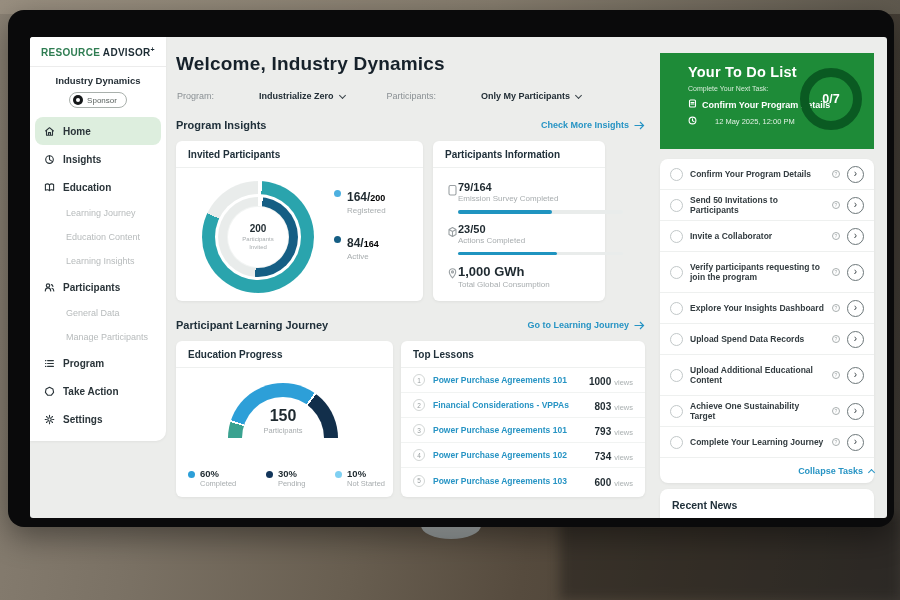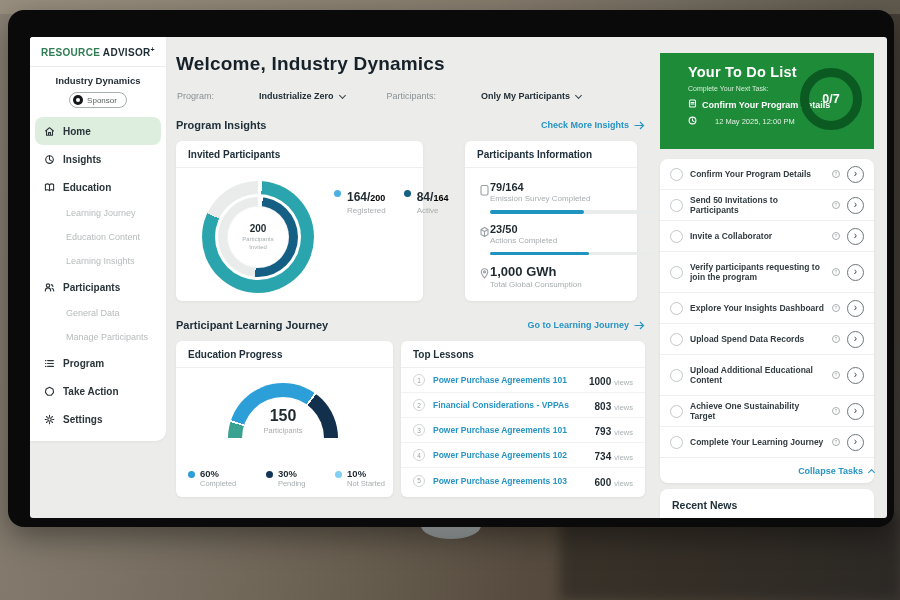--- a/index.html
+++ b/index.html
@@ -59,21 +59,21 @@
 
   
   .donut { position:absolute; left:26px; top:40px; width:112px; height:112px; }
   .ring-outer { position:absolute; inset:0; border-radius:50%; }
   .ring-mid { position:absolute; inset:13px; border-radius:50%; background:#fff; }
   .ring-inner-ring { position:absolute; inset:3px; border-radius:50%; }
   .ring-hole { position:absolute; inset:10px; border-radius:50%; background:#fff; display:flex; flex-direction:column;
     align-items:center; justify-content:center; box-shadow:0 0 0 1px #f3f5f4; }
   .center-val { font-size:10px; font-weight:bold; color:#1f2a30; }
   .center-lbl { font-size:6px; color:#a8adaf; text-align:center; width:44px; line-height:1.25; margin-top:2px; }
-  .d-legend { position:absolute; left:158px; top:46px; display:flex; gap:18px; }
+  .d-legend { position:absolute; left:158px; top:46px; display:flex; flex-direction:column; gap:18px; }
   .leg-item { display:flex; gap:6px; }
   .dot { width:7px; height:7px; border-radius:50%; margin-top:3px; flex:none; }
   .leg-val { font-size:12px; font-weight:bold; color:#1f2a30; }
   .leg-total { font-size:9px; font-weight:bold; }
   .leg-lbl { font-size:8px; color:#a8adaf; margin-top:1px; }
 
   
   .pi-body { padding:4px 14px 0; }
   .pi-row { display:flex; margin-top:9px; }
   .pi-icon { width:11px; display:flex; padding-top:3px; }
@@ -285,21 +285,21 @@
       <div class="leg-item">
         <span class="dot" style="background: rgb(21, 94, 132);"></span>
         <span>
           <span class="leg-val">84/</span><span class="leg-total">164</span>
           <div class="leg-lbl">Active</div>
         </span>
       </div>
     </div>
   </div>
 
-  <div class="card" style="left:403px; top:104px; width:172px; height:160px;margin-left:32px;">
+  <div class="card" style="left:403px; top:104px; width:172px; height:160px;">
     <div class="card-h">Participants Information</div>
     <div class="pi-body">
       <div class="pi-row">
         <span class="pi-icon">
               <svg viewBox="0 0 11 12">
                 <rect x="2" y="1.5" width="7" height="9.5" rx="1.4"></rect>
                 <path d="M4.2 1.5 H6.8"></path>
               </svg>
             </span>
         <span>

